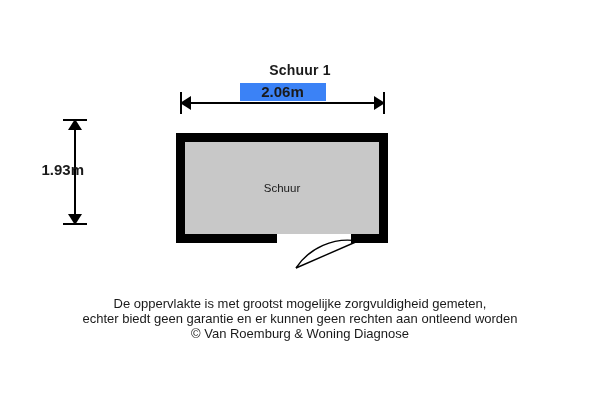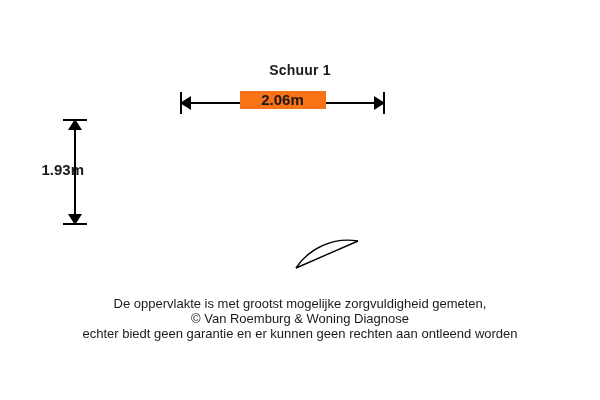--- a/index.html
+++ b/index.html
@@ -76,23 +76,23 @@
   .dim-top .tick-l { left: 0; }
   .dim-top .tick-r { right: 0; }
   .dim-top .label {
     position: absolute;
     left: 0;
     right: 0;
     top: -9px;
     text-align: center;
     font-size: 15px;
     font-weight: bold;
-    background: #f97316;
+    background: #3b82f6;
     width: 86px;
-    margin: 8px auto;
+    margin: 0 auto;
     line-height: 18px;
   }
 
   
   .dim-left {
     position: absolute;
     left: 63px;
     top: 119px;
     width: 24px;
     height: 106px;
@@ -231,25 +231,31 @@
 
   <div class="dim-left">
     <span class="tick-t"></span>
     <span class="tick-b"></span>
     <span class="line"></span>
     <span class="arrow-t"></span>
     <span class="arrow-b"></span>
     <span class="label">1.93m</span>
   </div>
 
+  <div class="plan">
+    <div class="plan-inner">
+      <div class="room-label">Schuur</div>
+    </div>
+    <div class="door-gap"></div>
+  </div>
 
   <svg class="door-swing" viewBox="0 0 90 32" width="90" height="32">
     <path d="M84,3 L22,30" stroke="#000000" stroke-width="1.4" fill="none"></path>
     <path d="M84,3 A62,62 0 0 0 22,30" stroke="#000000" stroke-width="1.4" fill="none"></path>
   </svg>
 
   <div class="footer">
     <div>De oppervlakte is met grootst mogelijke zorgvuldigheid gemeten,</div>
+    <div>echter biedt geen garantie en er kunnen geen rechten aan ontleend worden</div>
     <div>© Van Roemburg &amp; Woning Diagnose</div>
-    <div>echter biedt geen garantie en er kunnen geen rechten aan ontleend worden</div>
   </div>
 
 </div>
 
 </body></html>

